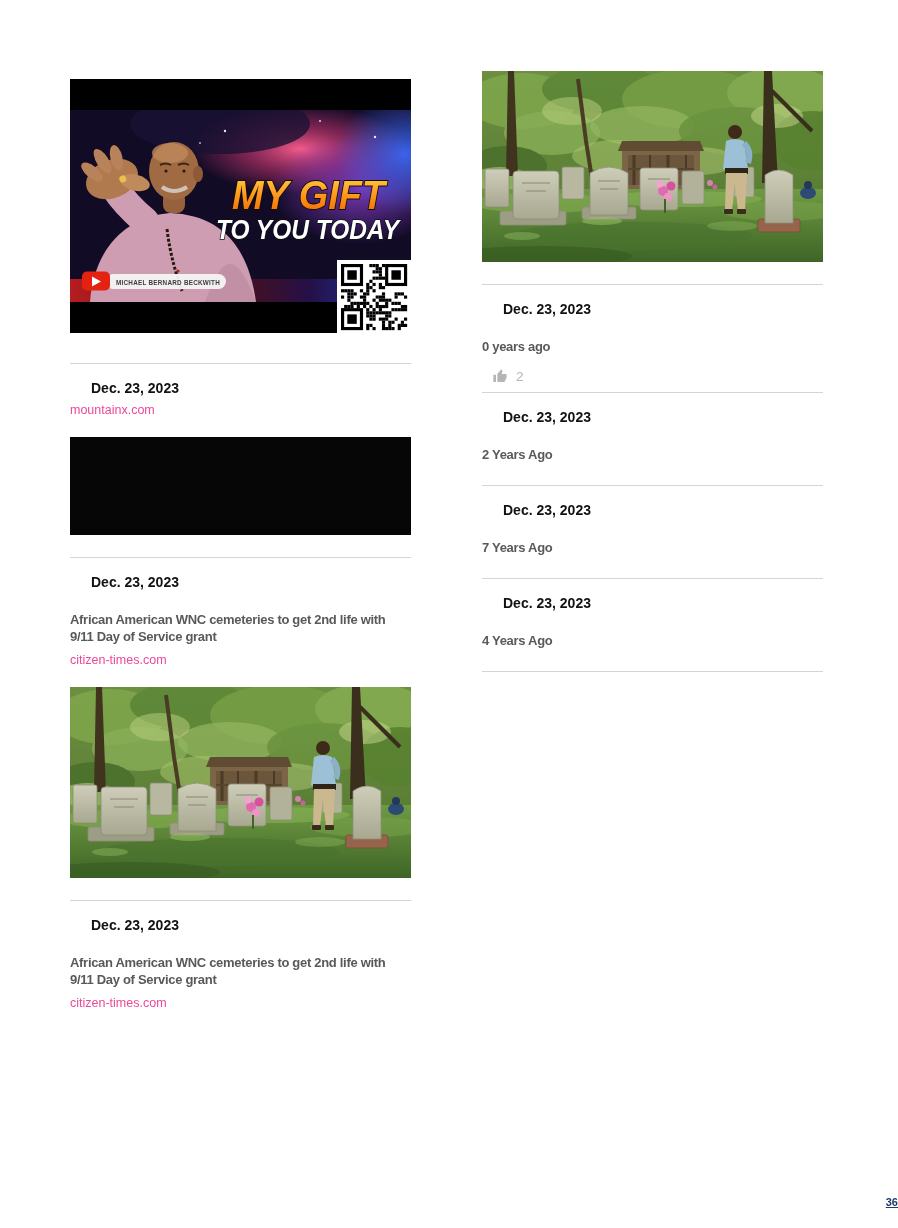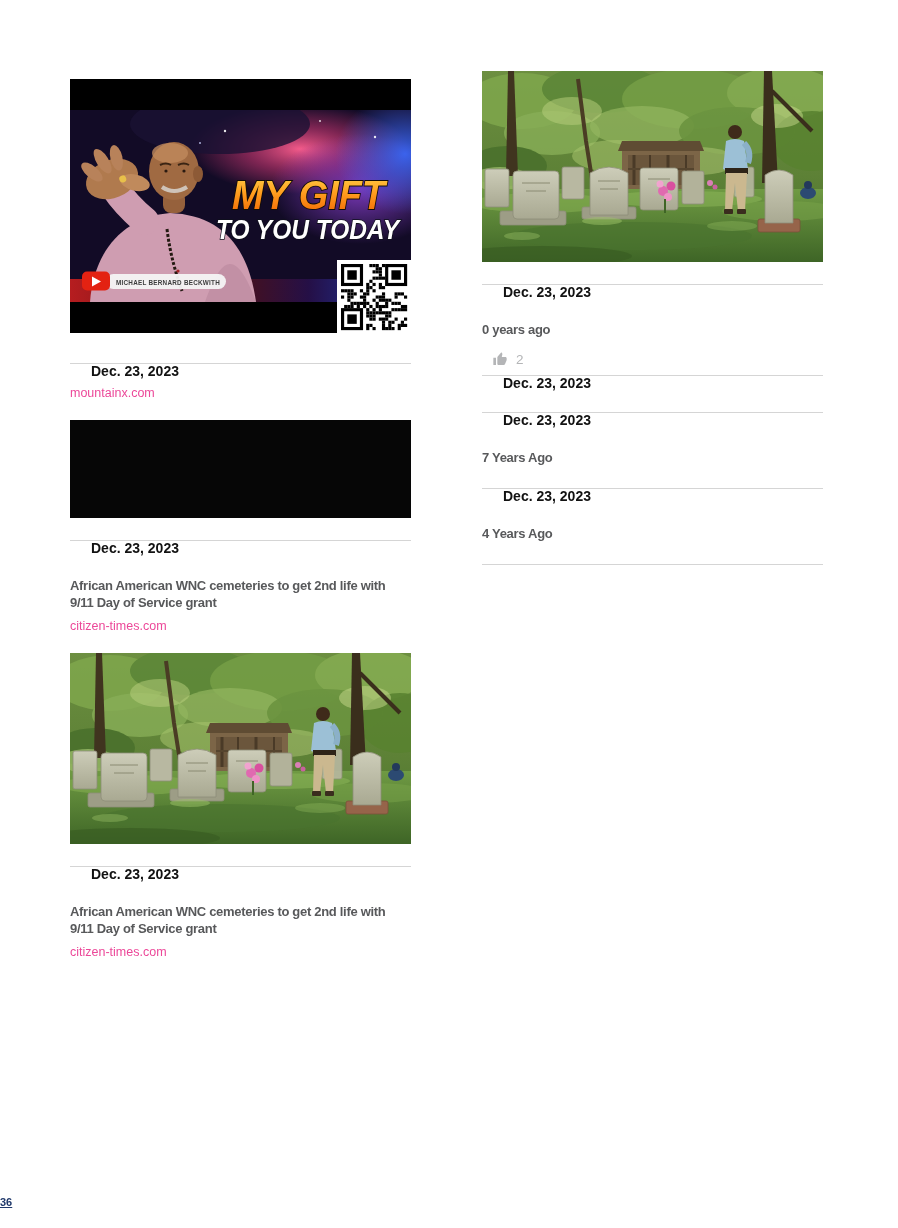--- a/index.html
+++ b/index.html
@@ -11,26 +11,26 @@
   .col-right { left:482px; width:341px; }
   figure.media { display:block; width:100%; margin:20px 0 0; }
   figure.media.first { margin-top:0; }
   .media svg { display:block; width:100%; height:100%; }
   .thumb { height:270px; }
   .photo { height:191px; }
   .black-box { height:98px; background:#060606; }
   .divider { border-top:1px solid #d5d5d5; margin-top:22px; height:0; }
   .divider.tight { margin-top:6px; }
   .entry { display:flow-root; }
-  .date { font-size:14px; line-height:14px; font-weight:700; color:#121212;padding-left:21px; }
+  .date { margin-top:17px; font-size:14px; line-height:14px; font-weight:700; color:#121212;padding-left:21px; }
   .title { margin-top:22px; font-size:13px; line-height:17px; font-weight:700; color:#58595b; letter-spacing:-0.3px; }
   .source { margin-top:9px; font-size:12.5px; line-height:13px; color:#ec4899; }
   .like-row { margin-top:11px; padding-left:10px; height:20px; display:flex; align-items:center; gap:8px; color:#b4b5b7; font-size:13.5px; }
   .like-row svg { width:16px; height:16px; fill:#b4b5b7; flex:0 0 auto; }
-  .page-number { position:absolute; left:0; right:0; bottom:20px; text-align:left; font-size:11px; font-weight:700; color:#20396b;text-decoration:underline; }
+  .page-number { position:absolute; left:0; right:0; bottom:20px; text-align:right; font-size:11px; font-weight:700; color:#20396b;text-decoration:underline; }
 </style>
 </head>
 <body>
 
 <div class="page">
 
   <svg width="0" height="0" style="position:absolute" aria-hidden="true">
     <defs>
       <linearGradient id="folg" x1="0" y1="0" x2="0" y2="1">
         <stop offset="0" stop-color="#6d8f41"></stop>
@@ -403,20 +403,21 @@
         <svg viewBox="0 0 24 24">
           <path d="M2 10h4v11H2zM22 11c0-1.1-.9-2-2-2h-5.3l.9-4.4c.1-.5-.1-1-.5-1.4L14 2 8.6 8.1c-.4.4-.6.9-.6 1.5V19c0 1.1.9 2 2 2h7.6c.8 0 1.5-.5 1.8-1.2l2.5-6c.1-.2.1-.5.1-.7V11z"></path>
         </svg>
         <span>2</span>
       </div>
     </section>
 
     <div class="divider tight"></div>
     <section class="entry">
       <p class="date">Dec. 23, 2023</p>
+      <h3 class="title">2 Years Ago</h3>
     </section>
 
     <div class="divider"></div>
     <section class="entry">
       <p class="date">Dec. 23, 2023</p>
       <h3 class="title">7 Years Ago</h3>
     </section>
 
     <div class="divider"></div>
     <section class="entry">

